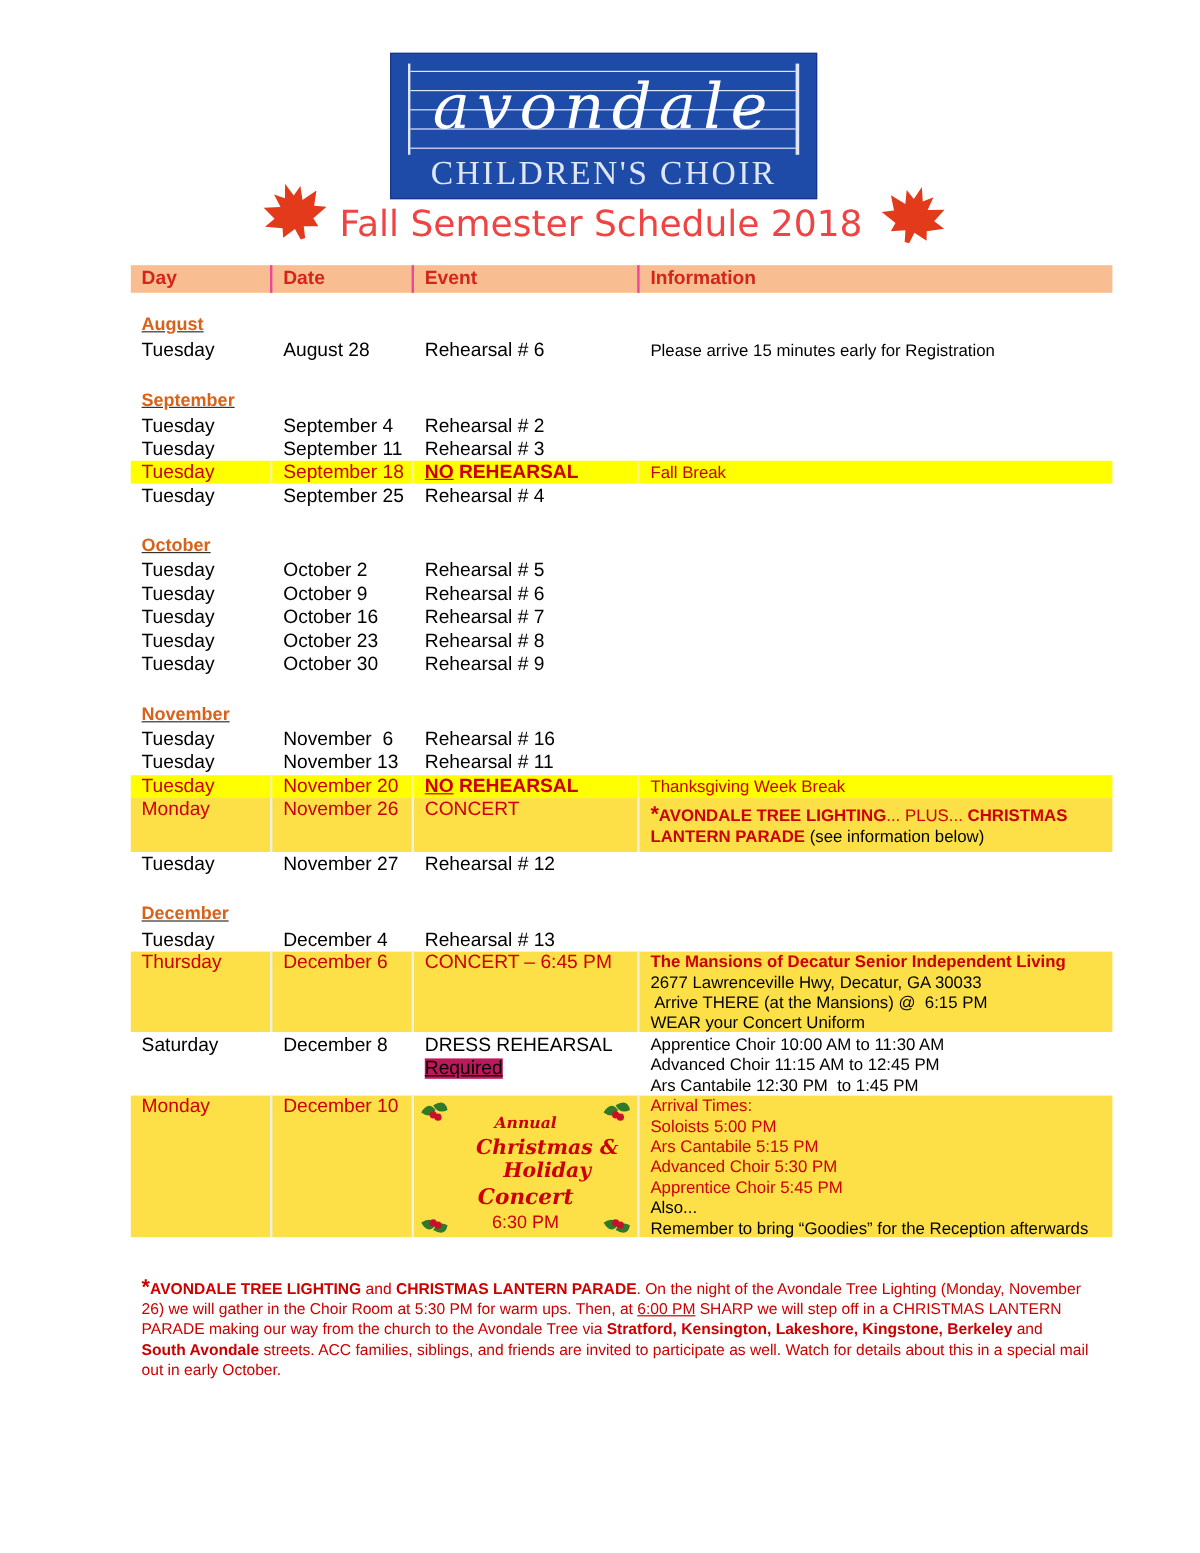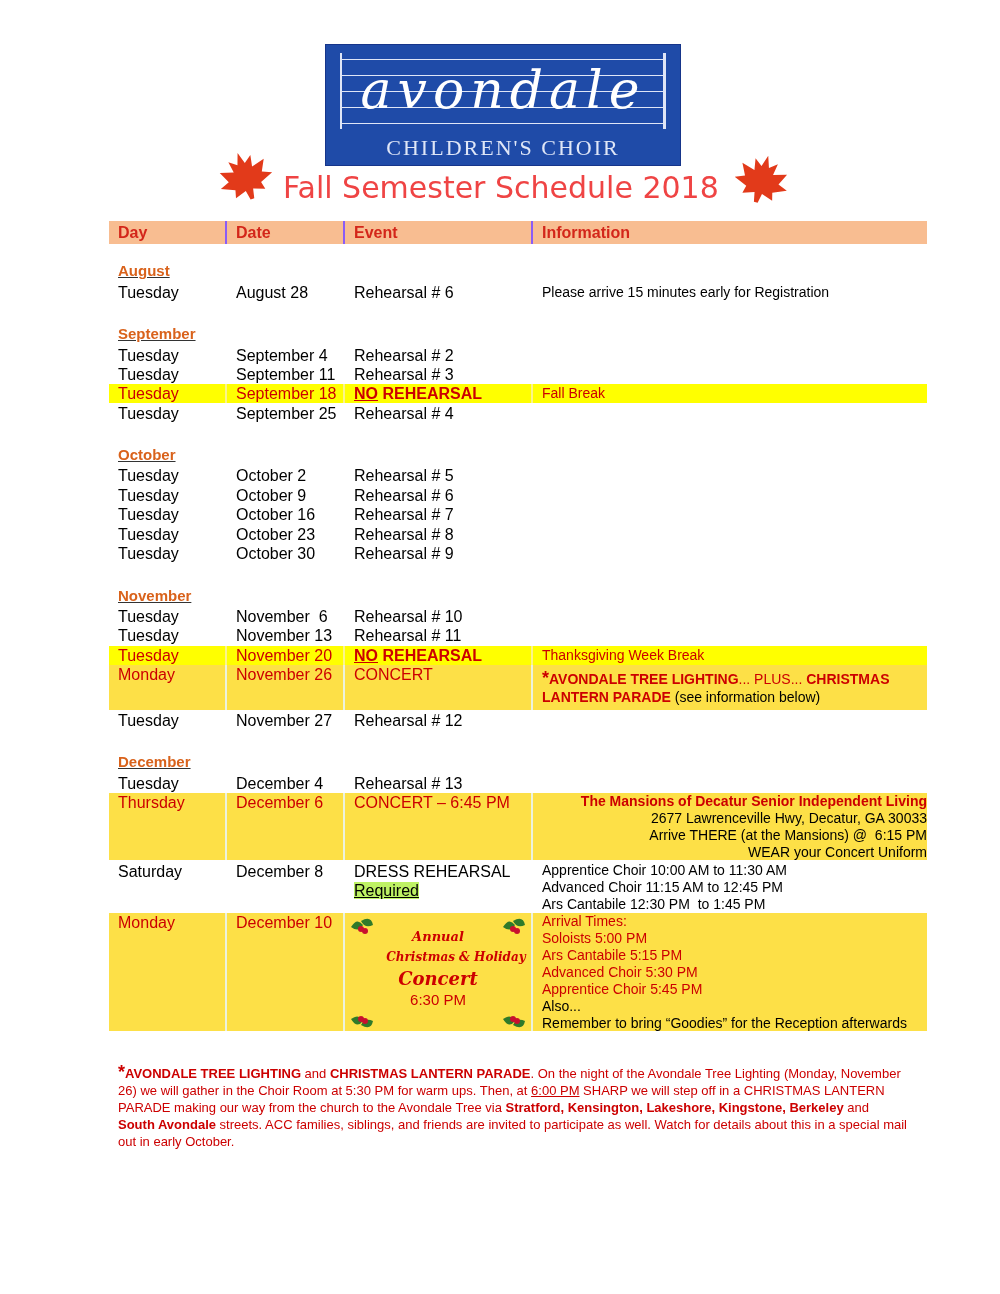--- a/index.html
+++ b/index.html
@@ -2,50 +2,50 @@
 <html><head>
 <meta charset="utf-8">
 <style>
   * { box-sizing: border-box; margin: 0; padding: 0; }
   body { width: 1000px; height: 1294px; background: #ffffff; font-family: "Liberation Sans", sans-serif; position: relative; overflow: hidden; color: #000; }
 
   .logo { position: absolute; left: 325px; top: 44px; width: 356px; height: 122px; background: #1f4ba8; border: 1px solid #16358a; }
   .logo .staff { position: absolute; left: 14px; right: 14px; top: 8px; height: 76px; border-left: 2px solid #dfe6f7; border-right: 3px solid #dfe6f7; }
   .logo .staff .line { position: absolute; left: 0; right: 0; height: 1px; background: #dfe6f7; }
   .logo .word { position: absolute; left: 0; right: 0; top: 12px; text-align: center; font-family: "DejaVu Serif", serif; font-size: 52px; color: #fff; letter-spacing: 6px; font-style: italic; line-height: 66px; }
-  .logo .sub { position: absolute; left: 0; right: 0; bottom: 4px; text-align: center; font-family: "Liberation Serif", serif; font-size: 22px; color: #dfe6f7; letter-spacing: 2px; }
+  .logo .sub { position: absolute; left: 0; right: 0; bottom: 4px; text-align: center; font-family: "Liberation Serif", serif; font-size: 28px; color: #dfe6f7; letter-spacing: 2px; }
 
   .leaf { position: absolute; width: 58px; height: 52px; }
   .leaf-left { left: 216px; top: 150px; }
   .leaf-right { left: 733px; top: 153px; }
 
   .title { position: absolute; left: 283px; top: 170px; font-family: "DejaVu Sans", sans-serif; font-size: 30px; color: #ef4444; letter-spacing: 0px; }
 
   .table { position: absolute; left: 109px; top: 221px; width: 818px; }
   .hdr { display: flex; height: 23px; background: #f8bd91; }
-  .hdr div { font-weight: bold; color: #d3261a; font-size: 16px; line-height: 23px; padding-left: 9px; border-right: 2px solid #8b5cf6; }
+  .hdr div { font-weight: bold; color: #d3261a; font-size: 16px; line-height: 23px; padding-left: 9px; border-right: 2px solid #ec4899; }
   .c1 { width: 118px; } .c2 { width: 118px; } .c3 { width: 188px; } .c4 { flex: 1; border-right: none !important; }
 
   .month { position: absolute; left: 118px; font-weight: bold; color: #d9621b; font-size: 15px; text-decoration: underline; text-decoration-color: #333; }
   .row { position: absolute; left: 109px; width: 818px; display: flex; font-size: 16px; }
   .row .cell { padding-left: 9px; line-height: 19px; }
   .row .cell.c4 { font-size: 14px; }
   .row.yellow { background: #ffff00; color: #cc0000; }
   .row.yellow .cell { border-right: 2px solid #fbf48a; }
   .row.green { background: #fde047; color: #cc0000; }
   .row.green .cell { border-right: 2px solid #ecf2df; }
   .row .cell.c4 { border-right: none !important; }
   .bold-red { color: #cc0000; font-weight: bold; }
   .black { color: #000; }
   .u { text-decoration: underline; margin-top: 17px; }
-  .hl { background: #bef264; text-decoration: underline; }
+  .hl { background: #be185d; text-decoration: underline; }
 
   .concert-box { position: relative; height: 118px; text-align: center; color: #cc0000; }
   .concert-box .annual { font-family: "DejaVu Serif", serif; font-style: italic; font-weight: bold; font-size: 13px; padding-top: 14px; }
-  .concert-box .ch { font-family: "DejaVu Serif", serif; font-style: italic; font-weight: bold; font-size: 12px; margin-top: 2px; padding-left: 36px; }
+  .concert-box .ch { font-family: "DejaVu Serif", serif; font-style: italic; font-weight: bold; font-size: 17px; margin-top: 2px; padding-left: 36px; }
   .concert-box .cc { font-family: "DejaVu Serif", serif; font-style: italic; font-weight: bold; font-size: 18px; margin-top: 2px; }
   .concert-box .ct { font-size: 15px; margin-top: 2px; }
   .holly { position: absolute; width: 30px; height: 30px; }
 
   .footnote { position: absolute; left: 118px; top: 1064px; width: 790px; font-size: 13px; color: #cc0000; line-height: 17px; }
   .footnote b { font-weight: bold; }
   .star { font-size: 18px; font-weight: bold; }
 </style>
 </head>
 <body>
@@ -138,21 +138,21 @@
 <div class="row" style="top:544px">
   <div class="cell c1">Tuesday</div>
   <div class="cell c2">October 30</div>
   <div class="cell c3">Rehearsal # 9</div>
 </div>
 
 <div class="month" style="top:587px">November</div>
 <div class="row" style="top:607px">
   <div class="cell c1">Tuesday</div>
   <div class="cell c2" style="white-space:pre">November  6</div>
-  <div class="cell c3">Rehearsal # 10</div>
+  <div class="cell c3">Rehearsal # 16</div>
 </div>
 <div class="row" style="top:626px">
   <div class="cell c1">Tuesday</div>
   <div class="cell c2">November 13</div>
   <div class="cell c3">Rehearsal # 11</div>
 </div>
 <div class="row yellow" style="top:646px">
   <div class="cell c1">Tuesday</div>
   <div class="cell c2">November 20</div>
   <div class="cell c3 bold-red"><span class="u">NO</span><span> REHEARSAL</span></div>
@@ -175,21 +175,21 @@
 <div class="month" style="top:753px">December</div>
 <div class="row" style="top:774px">
   <div class="cell c1">Tuesday</div>
   <div class="cell c2">December 4</div>
   <div class="cell c3">Rehearsal # 13</div>
 </div>
 <div class="row green" style="top:793px; height:67px;">
   <div class="cell c1">Thursday</div>
   <div class="cell c2">December 6</div>
   <div class="cell c3">CONCERT – 6:45 PM</div>
-  <div class="cell c4" style="line-height:17px;text-align:right;">
+  <div class="cell c4" style="line-height:17px;">
     <div class="bold-red">The Mansions of Decatur Senior Independent Living</div>
     <div class="black">2677 Lawrenceville Hwy, Decatur, GA 30033</div>
     <div class="black" style="white-space:pre"> Arrive THERE (at the Mansions) @  6:15 PM</div>
     <div class="black">WEAR your Concert Uniform</div>
   </div>
 </div>
 <div class="row" style="top:862px; height:50px;">
   <div class="cell c1">Saturday</div>
   <div class="cell c2">December 8</div>
   <div class="cell c3">

